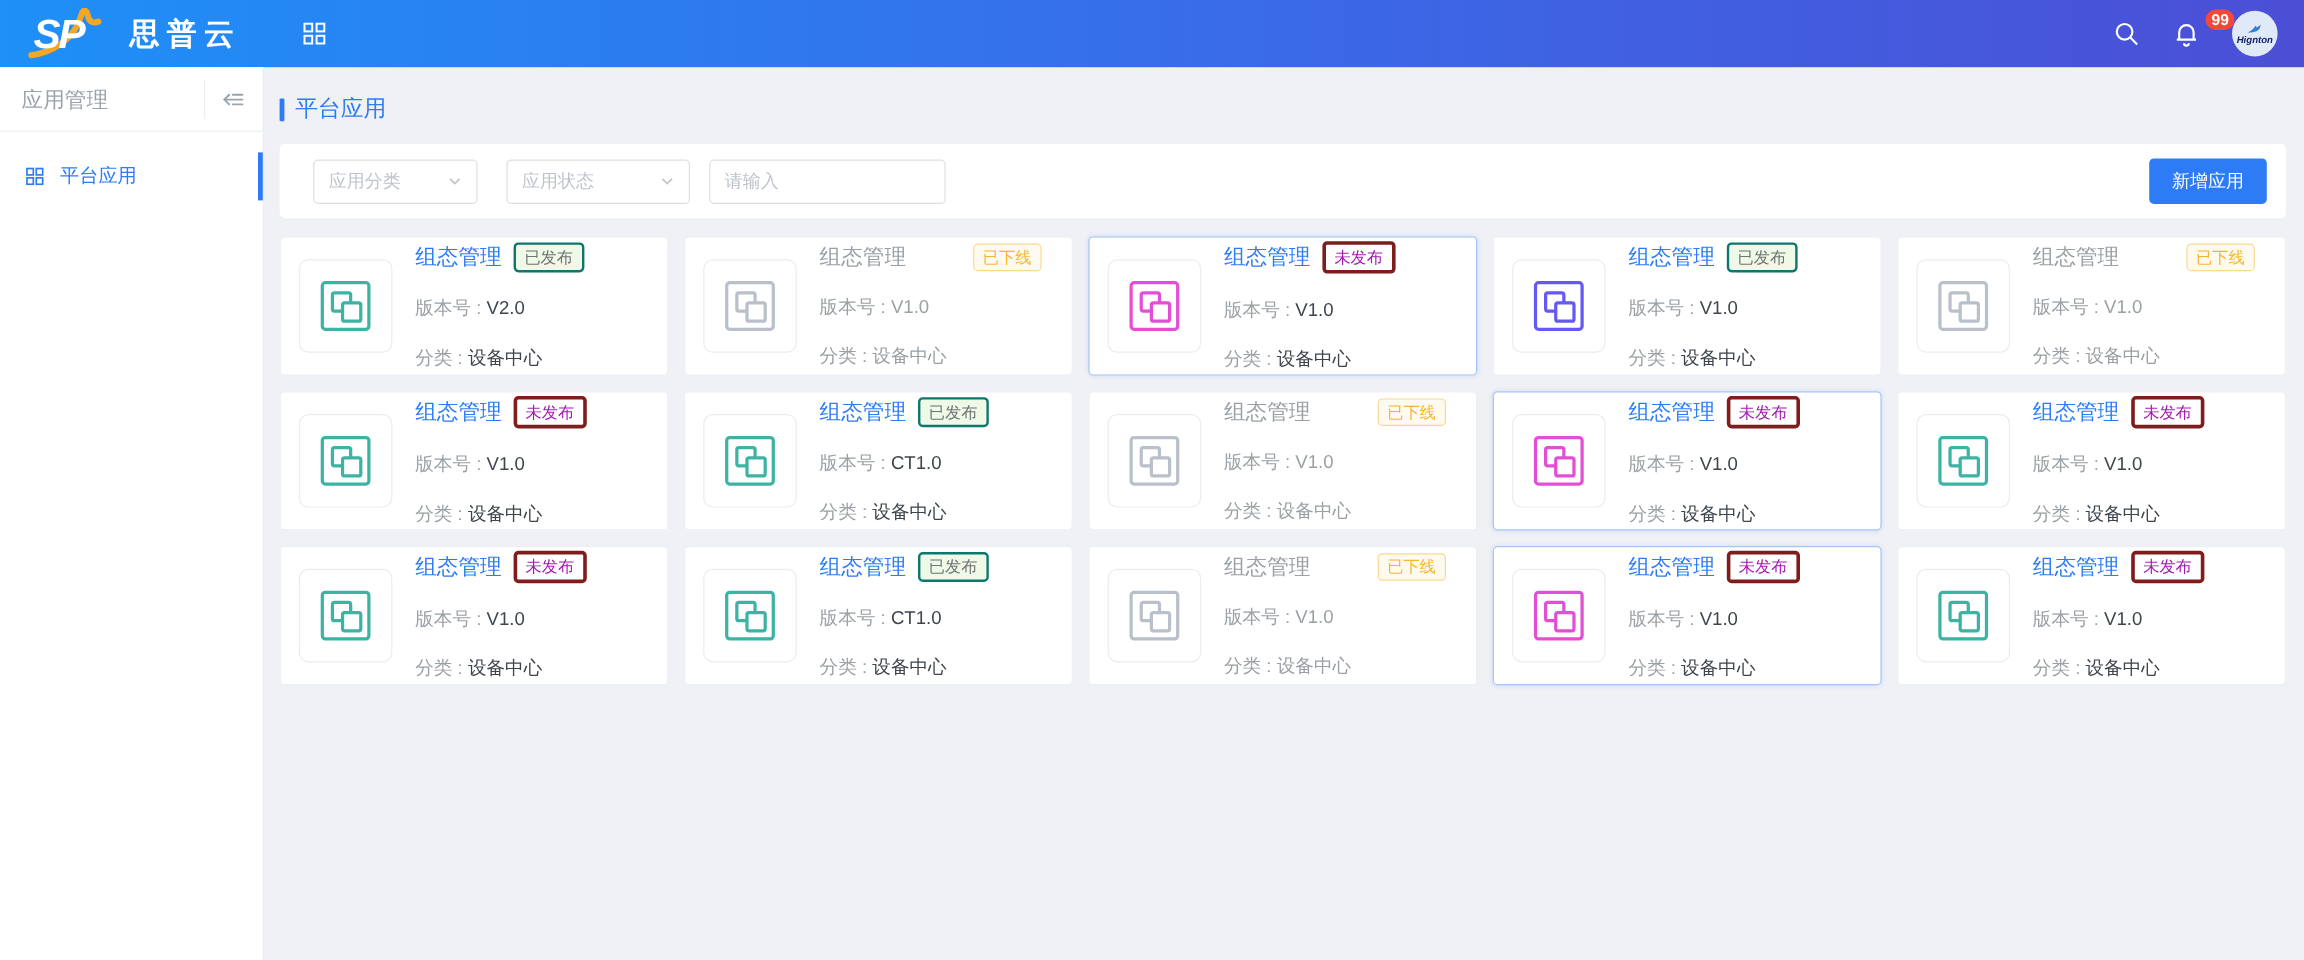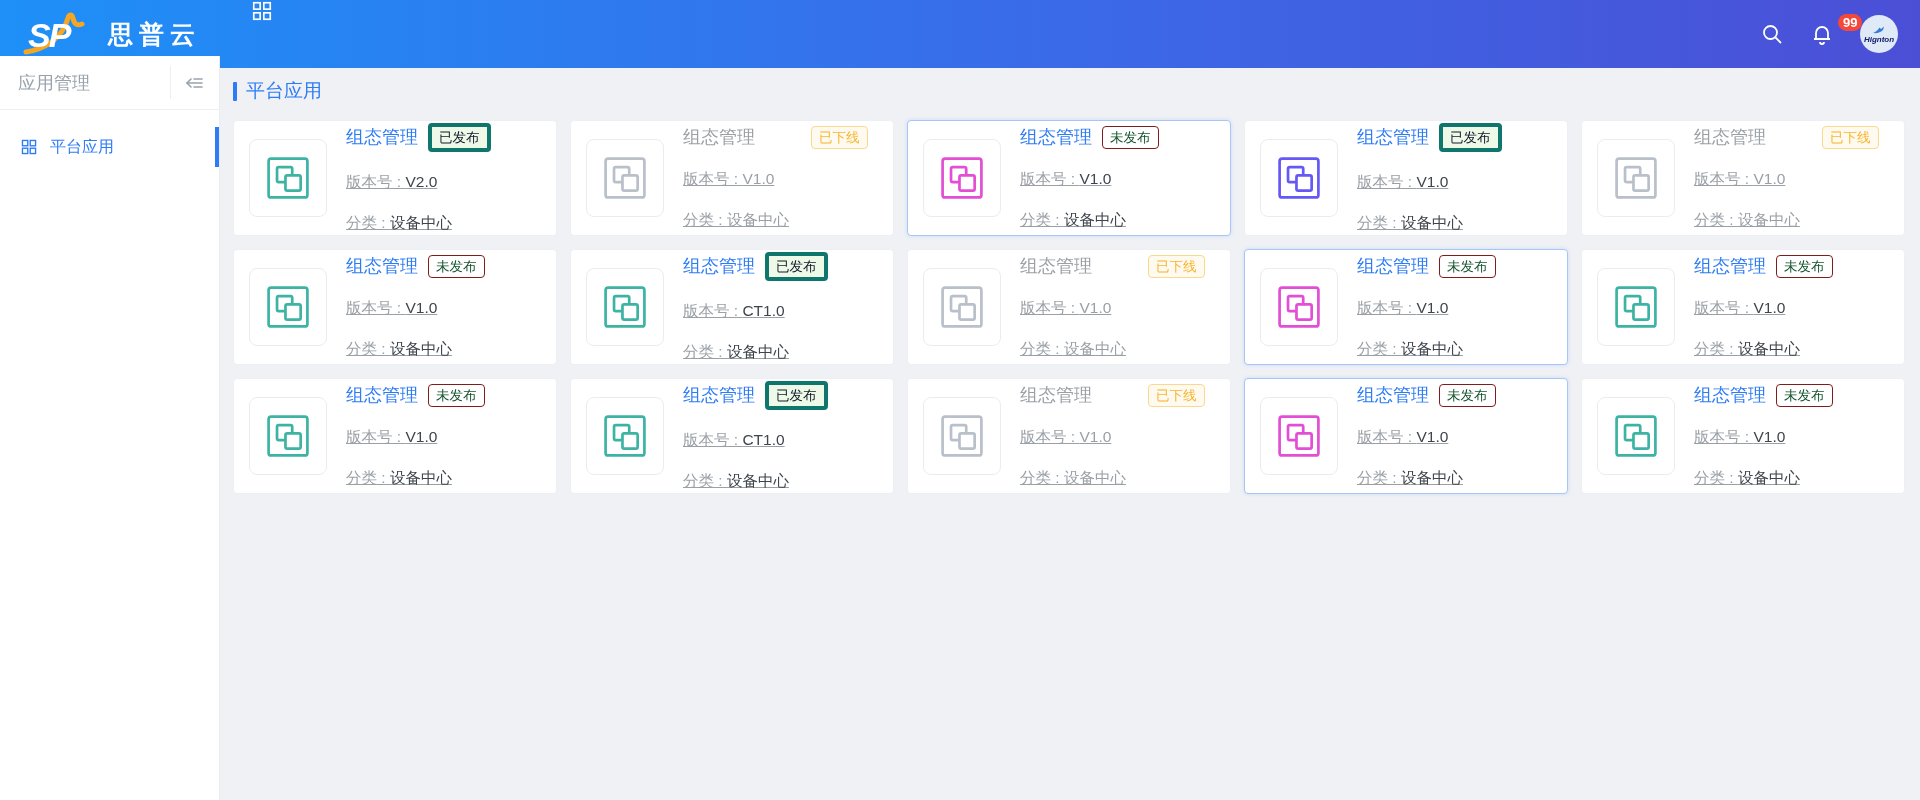--- a/index.html
+++ b/index.html
@@ -1,21 +1,21 @@
 <!DOCTYPE html>
 <html><head>
 <meta charset="utf-8">
 <style>
   * { margin:0; padding:0; box-sizing:border-box; }
   html,body { width:1920px; height:800px; overflow:hidden; }
   body { font-family:"Liberation Sans","DejaVu Sans",sans-serif; background:#eff1f5; }
 
   
   .header {
-    height:68px; display:flex; 
+    height:56px; display:flex; align-items:center;
     background:linear-gradient(90deg,#1e90f7 0%,#3a6ae8 55%,#4b4fd6 100%);
     padding:0 22px; position:relative;
   }
   .logo { display:flex; align-items:center; gap:14px; }
   .logo-mark { position:relative; width:72px; height:44px; }
   .logo-sp {
     position:absolute; left:6px; top:4px; color:#ffffff; font-size:34px; font-weight:bold;
     font-style:italic; letter-spacing:-2px; line-height:38px;
   }
   .logo-title { color:#ffffff; font-size:25px; font-weight:bold; letter-spacing:6px; }
@@ -96,24 +96,24 @@
     display:flex; align-items:center; justify-content:center;
   }
   .app-icon { width:54px; height:54px; }
   .card-body { margin-left:19px; min-width:0; }
   .card-top { display:flex; align-items:center; gap:10px; margin-bottom:8px; }
   .app-title { color:#2d7cf6; font-size:18px; white-space:nowrap; }
   .card.muted .app-title { color:#9aa0a6; }
   .status-badge {
     font-size:13.5px; border-radius:4px; padding:3px 7px; line-height:15px; white-space:nowrap;
   }
-  .status-badge.published { color:#0f172a; background:#eef9e7; border:4px solid #0f766e; }
+  .status-badge.published { color:#737373; background:#eef9e7; border:2px solid #0f766e; }
   .status-badge.offline   { color:#f7b52c; background:#fffaf0; border:1px solid #fad98e;margin-left:46px; }
-  .status-badge.unpublished { color:#14532d; background:#ffffff; border:1px solid #7f1d1d; }
-  .meta-line { font-size:15.5px; color:#9aa0a6; margin-top:20px; white-space:nowrap;text-decoration:underline; }
+  .status-badge.unpublished { color:#a21caf; background:#ffffff; border:3px solid #7f1d1d; }
+  .meta-line { font-size:15.5px; color:#9aa0a6; margin-top:20px; white-space:nowrap; }
   .meta-value { color:#3e454d; font-weight:500; }
   .card.muted .meta-value { color:#9aa0a6; font-weight:400; }
 </style>
 </head>
 <body>
 
 <div class="header">
   <div class="logo">
     <div class="logo-mark">
       <svg viewBox="0 0 72 44" width="72" height="44">
@@ -181,20 +181,38 @@
   </div>
 
 </div>
 
 <div class="main">
   <div class="page-title-row">
     <span class="title-bar"></span>
     <span class="page-title">平台应用</span>
   </div>
 
+  <div class="filter-card">
+    <div class="select-box sel-cat">
+      <span>应用分类</span>
+      <svg class="chev" viewBox="0 0 12 12" fill="none" stroke="#c0c4cc" stroke-width="1.5">
+        <polyline points="2,4 6,8 10,4"></polyline>
+      </svg>
+    </div>
+    <div class="select-box sel-status">
+      <span>应用状态</span>
+      <svg class="chev" viewBox="0 0 12 12" fill="none" stroke="#c0c4cc" stroke-width="1.5">
+        <polyline points="2,4 6,8 10,4"></polyline>
+      </svg>
+    </div>
+    <div class="text-input">
+      <input type="text" placeholder="请输入" style="">
+    </div>
+    <button class="add-btn">新增应用</button>
+  </div>
 
   <div class="grid">
   <div class="card">
     <div class="icon-box">
       <svg class="app-icon" viewBox="0 0 64 64" fill="none" stroke="currentColor" stroke-width="3.2" style="color: rgb(61, 179, 163);">
         <rect x="9" y="9" width="46" height="46" rx="3"></rect>
         <rect x="19" y="19" width="18" height="18" rx="2"></rect>
         <rect x="29" y="29" width="18" height="18" rx="2" fill="#ffffff"></rect>
       </svg>
     </div>

